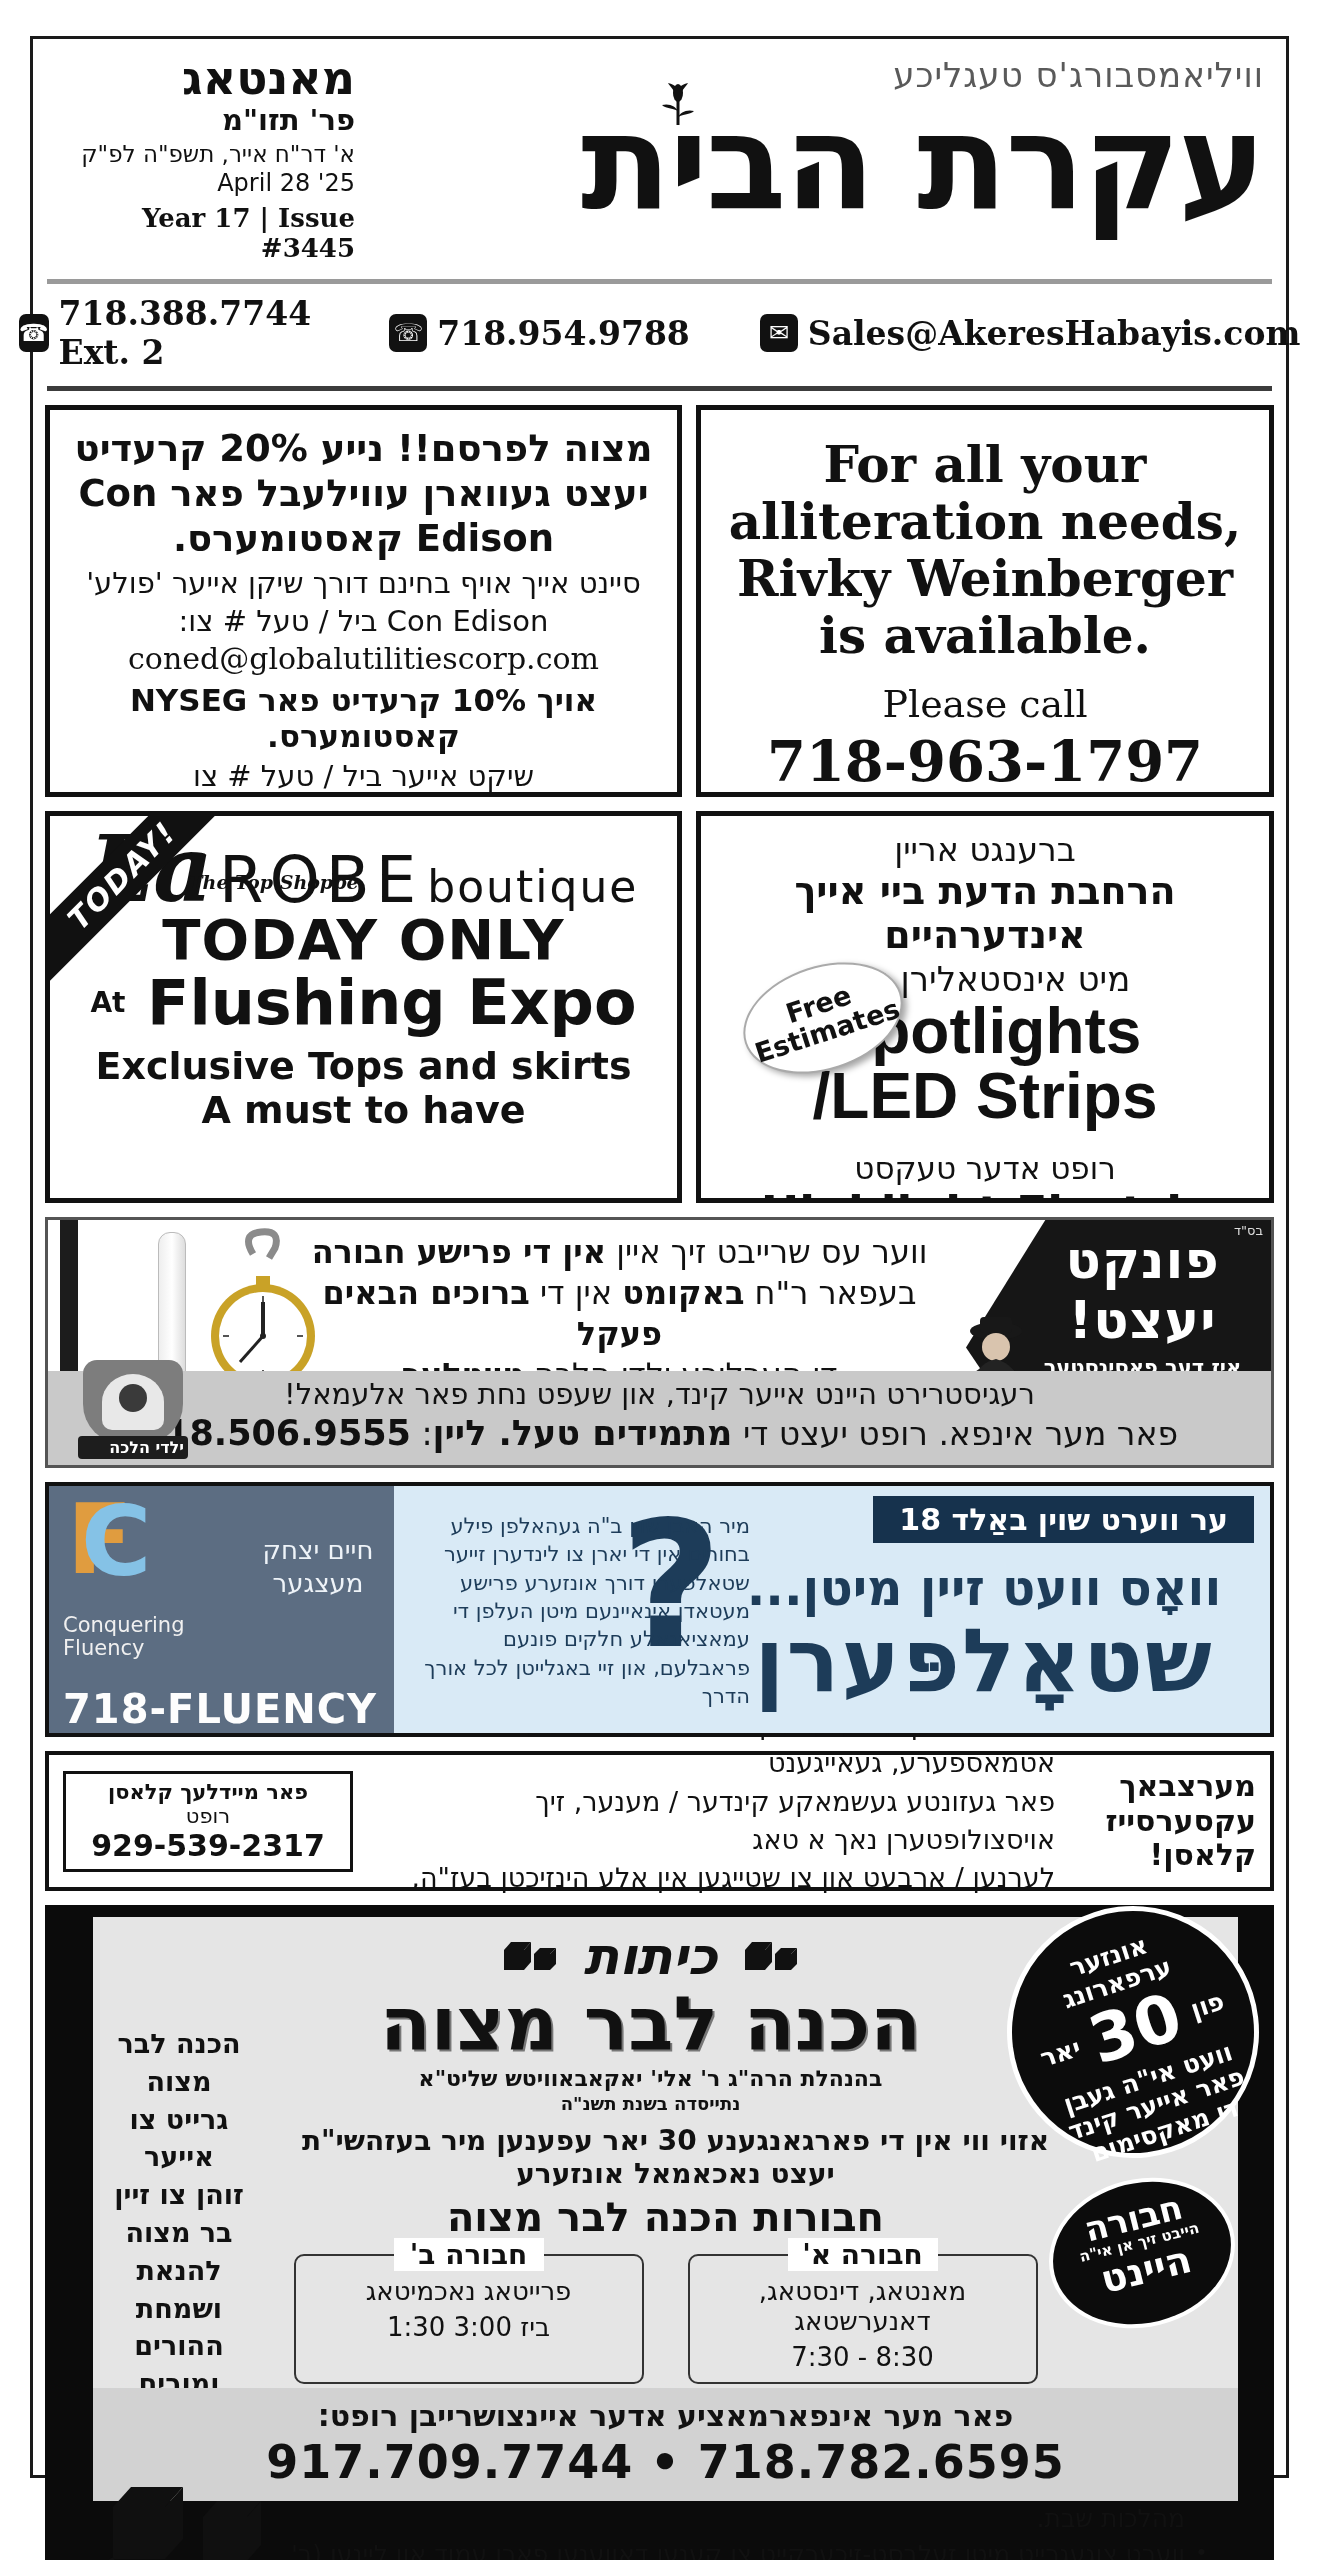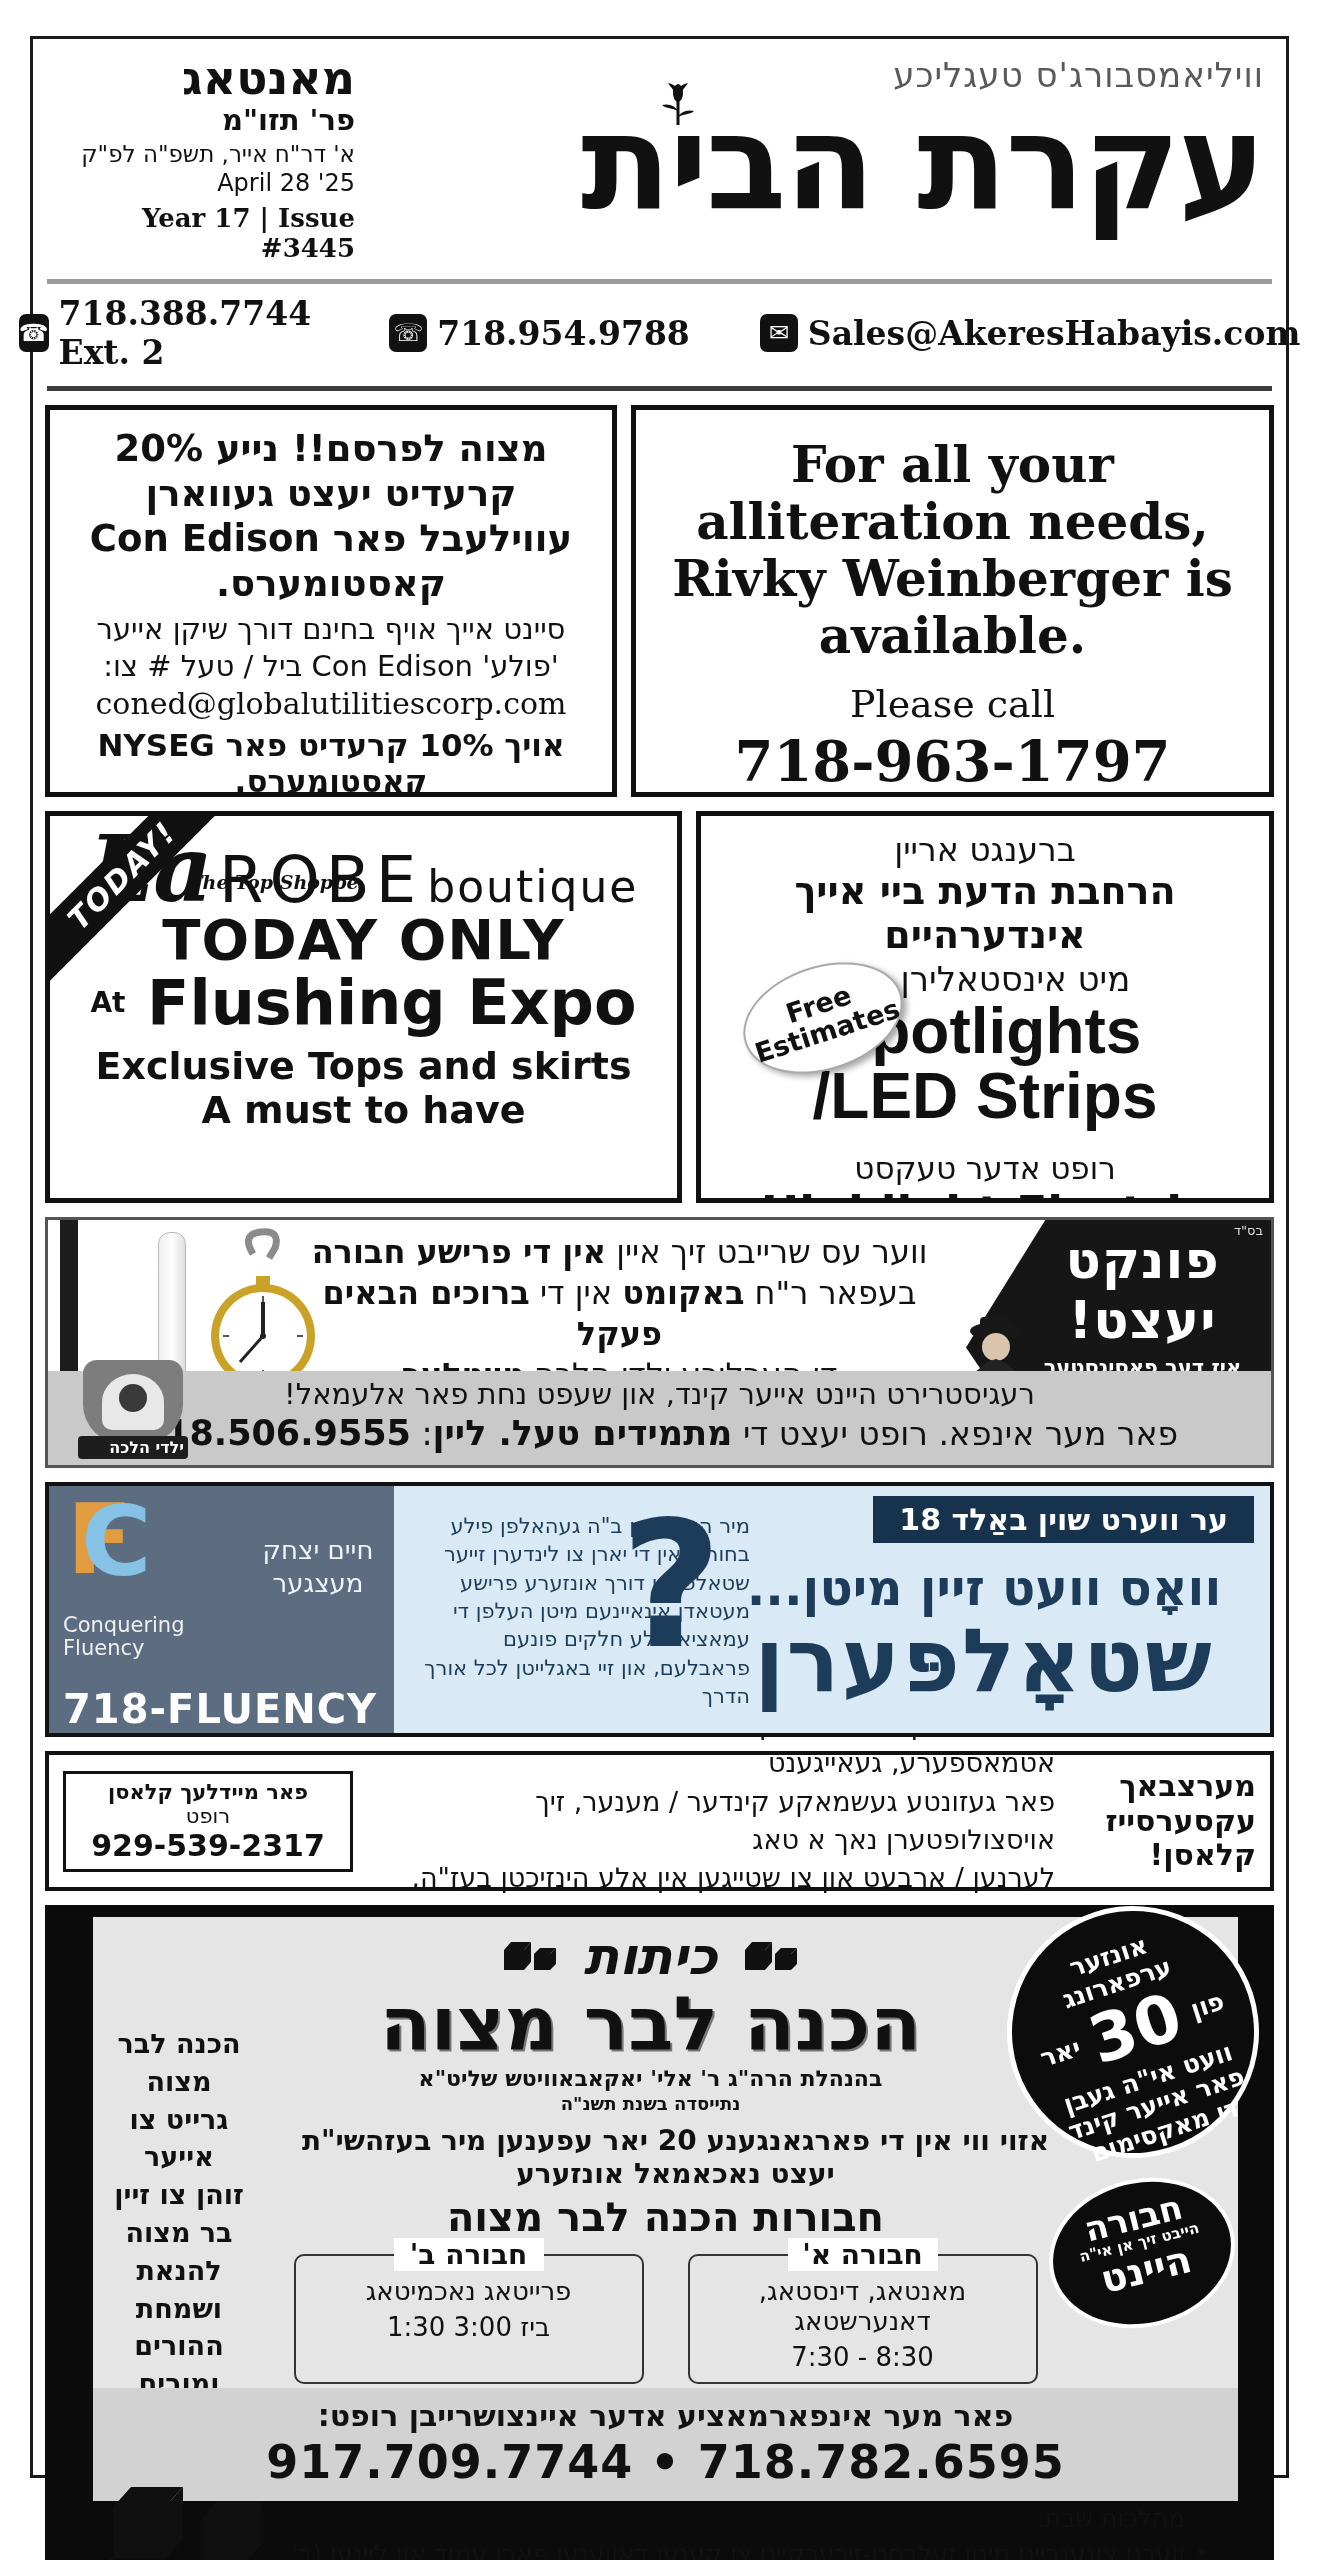--- a/index.html
+++ b/index.html
@@ -20,21 +20,21 @@
   .flower{position:absolute;top:26px;right:560px;}
   .rule-light{border-top:5px solid #9a9a9a;margin:6px 2px 0;}
   .rule-dark{border-top:5px solid #3c3c3c;margin:8px 2px 0;}
   .contact{display:flex;justify-content:center;gap:70px;align-items:center;padding:10px 0 6px;font-family:"DejaVu Serif",serif;}
   .citem{display:flex;align-items:center;gap:10px;font-size:33px;font-weight:700;}
   .cicon{display:inline-flex;width:38px;height:38px;background:#111;color:#fff;border-radius:7px;align-items:center;justify-content:center;font-size:24px;font-family:"DejaVu Sans",sans-serif;}
   
   .row2{display:flex;gap:14px;margin-top:14px;}
   .adbox{border:5px solid #111;background:#fff;box-sizing:border-box;position:relative;overflow:hidden;}
   
-  .coned{width:572px;height:392px;text-align:center;direction:rtl;padding:16px 14px;}
+  .coned{width:637px;height:392px;text-align:center;direction:rtl;padding:16px 14px;}
   .coned .h{font-size:37px;font-weight:800;line-height:1.22;}
   .coned .t{font-size:29px;line-height:1.3;margin-top:4px;}
   .coned .em{font-family:"DejaVu Serif",serif;font-size:30px;direction:ltr;}
   .coned .h2{font-size:31px;font-weight:800;margin-top:6px;}
   
   .allit{flex:1;height:392px;text-align:center;font-family:"DejaVu Serif",serif;padding:26px 10px;}
   .allit .h{font-size:50px;font-weight:700;line-height:1.14;}
   .allit .call{font-size:38px;margin-top:18px;}
   .allit .ph{font-size:56px;font-weight:800;margin-top:2px;}
   
@@ -371,21 +371,21 @@
         <span class="s"><span>פון</span> <span class="n">30</span> <span>יאר</span></span>
         <span class="s">וועט אי"ה געבן</span>
         <span class="s">פאר אייער קינד</span>
         <span class="s">די מאקסימום</span>
       </div>
       <div class="badgetoday">
         <div class="t1">חבורה</div>
         <div class="t2">הייבט זיך אן אי"ה</div>
         <div class="t3">היינט</div>
       </div>
-      <div class="bm-intro">אזוי ווי אין די פארגאנגענע 20 יאר עפענען מיר בעזהשי"ת יעצט נאכאמאל אונזערע</div>
+      <div class="bm-intro">אזוי ווי אין די פארגאנגענע 30 יאר עפענען מיר בעזהשי"ת יעצט נאכאמאל אונזערע</div>
       <div class="bm-gtitle">חבורות הכנה לבר מצוה</div>
       <div class="bm-sched">
         <div class="sbox">
           <div class="stitle">חבורה א'</div>
           <div class="sdays">מאנטאג, דינסטאג, דאנערשטאג</div>
           <div class="stime">7:30 - 8:30</div>
         </div>
         <div class="sbox">
           <div class="stitle">חבורה ב'</div>
           <div class="sdays">פרייטאג נאכמיטאג</div>

